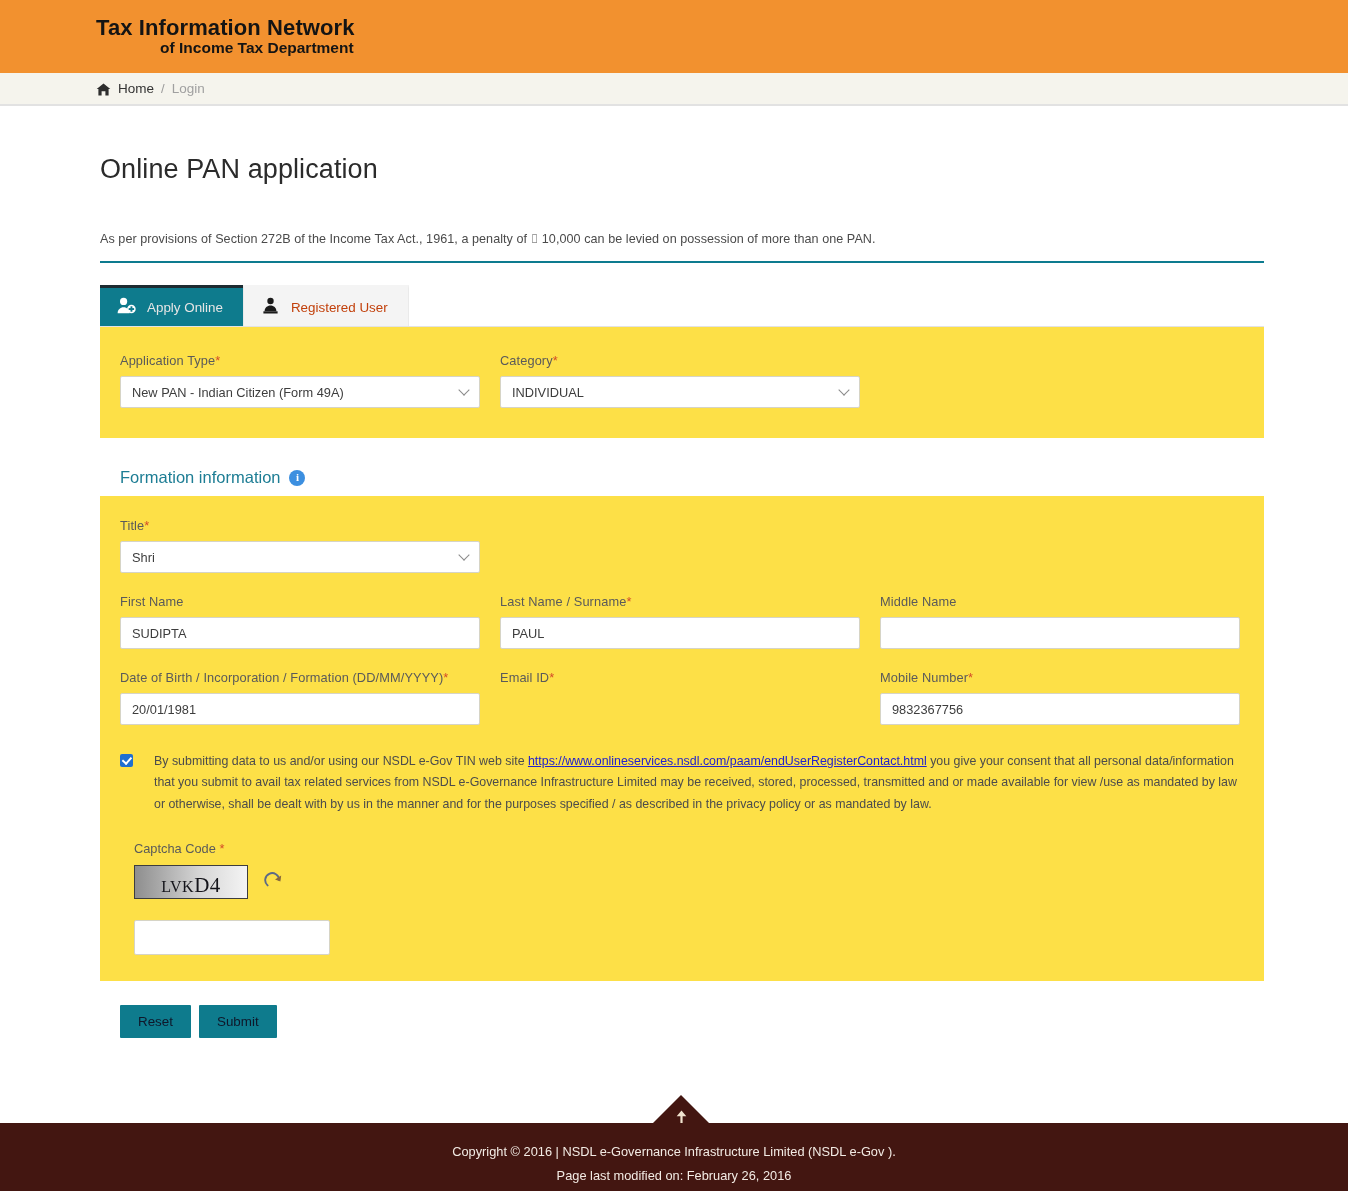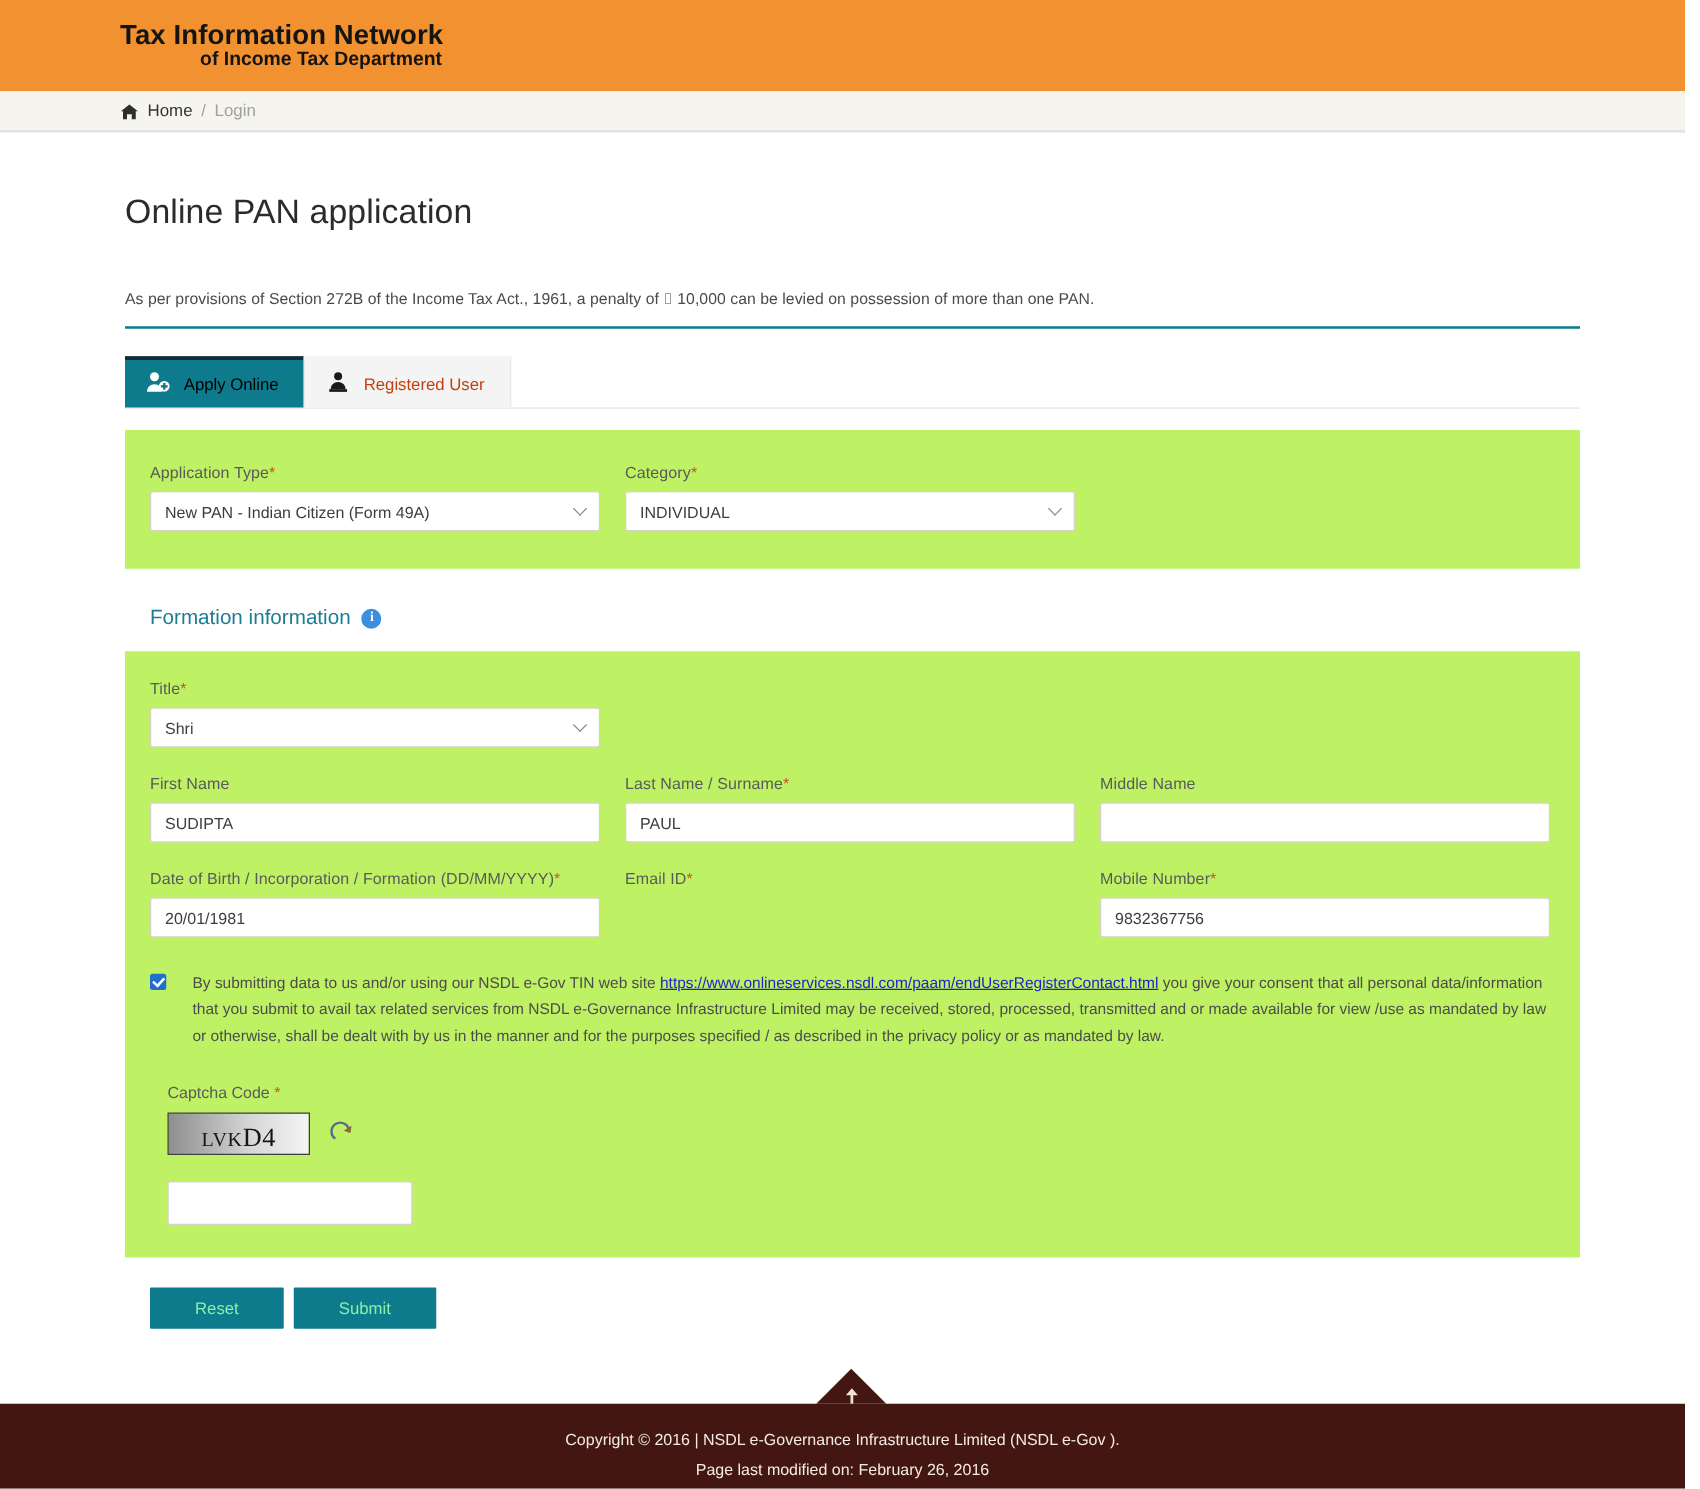--- a/index.html
+++ b/index.html
@@ -55,26 +55,26 @@
   .rule-teal { height: 2px; background: #0d7b8f; margin-top: 14px; width: 1164px; }
 
   
   .tabs { display: flex; margin-top: 22px; width: 1164px;
           border-bottom: 1px solid #e3e3e3; }
   .tab {
     display: flex; align-items: center; gap: 11px;
     height: 41px; padding: 0 20px 0 17px;
     font-size: 13.4px; cursor: pointer;
   }
-  .tab.active { background:#0e7b8d; color:#000000; border-top: 3px solid #1d2b31; justify-content: center; }
+  .tab.active { background:#0e7b8d; color:#e5e5e5; border-top: 3px solid #1d2b31; justify-content: center; }
   .tab.inactive { background:#f4f4f4; color:#c2410c; border-top: 3px solid #f4f4f4;
                   border-left:1px solid #eaeaea; border-right:1px solid #eaeaea; }
 
   
-  .panel { background: #bef264; width: 1164px; margin-top: 17px; }
+  .panel { background: #fde047; width: 1164px; }
   .panel-a { padding: 26px 20px 30px 20px; }
   .panel-b { padding: 22px 20px 26px 20px; }
 
   .section-head {
     font-size: 16.5px; color: #1d7d94; font-weight: normal;
     margin: 30px 0 9px 20px; display: flex; align-items: center; gap: 9px;
   }
   .info-badge {
     width: 16px; height: 16px; border-radius: 50%;
     background: #3c8fe0; color: #fff; font-size: 11px; font-weight: bold;
@@ -140,23 +140,23 @@
   .captcha-txt .sm { font-size: 16px; }
   .refresh-ico { width: 20px; height: 20px; cursor: pointer; }
   .captcha-input {
     margin-top: 21px; width: 196px; height: 35px;
     border: 1px solid #d6d4c6; background: #fff; border-radius: 2px;
   }
 
   
   .btnbar { display: flex; gap: 8px; margin-top: 24px; margin-left: 20px; }
   .btn {
-    background: #0e7b8d; color: #86efac; border: none;
+    background: #0e7b8d; color: #0f172a; border: none;
     font-family: "Liberation Sans", sans-serif; font-size: 13.4px;
-    padding: 0 36px; height: 33px; cursor: pointer; border-radius: 1px;
+    padding: 0 18px; height: 33px; cursor: pointer; border-radius: 1px;
   }
 
   
   .totop {
     position: absolute; left: 653px; top: 1095px;
     width: 0; height: 0;
     border-left: 28px solid transparent; border-right: 28px solid transparent;
     border-bottom: 28px solid #431611;
   }
   .totop-arrow {

